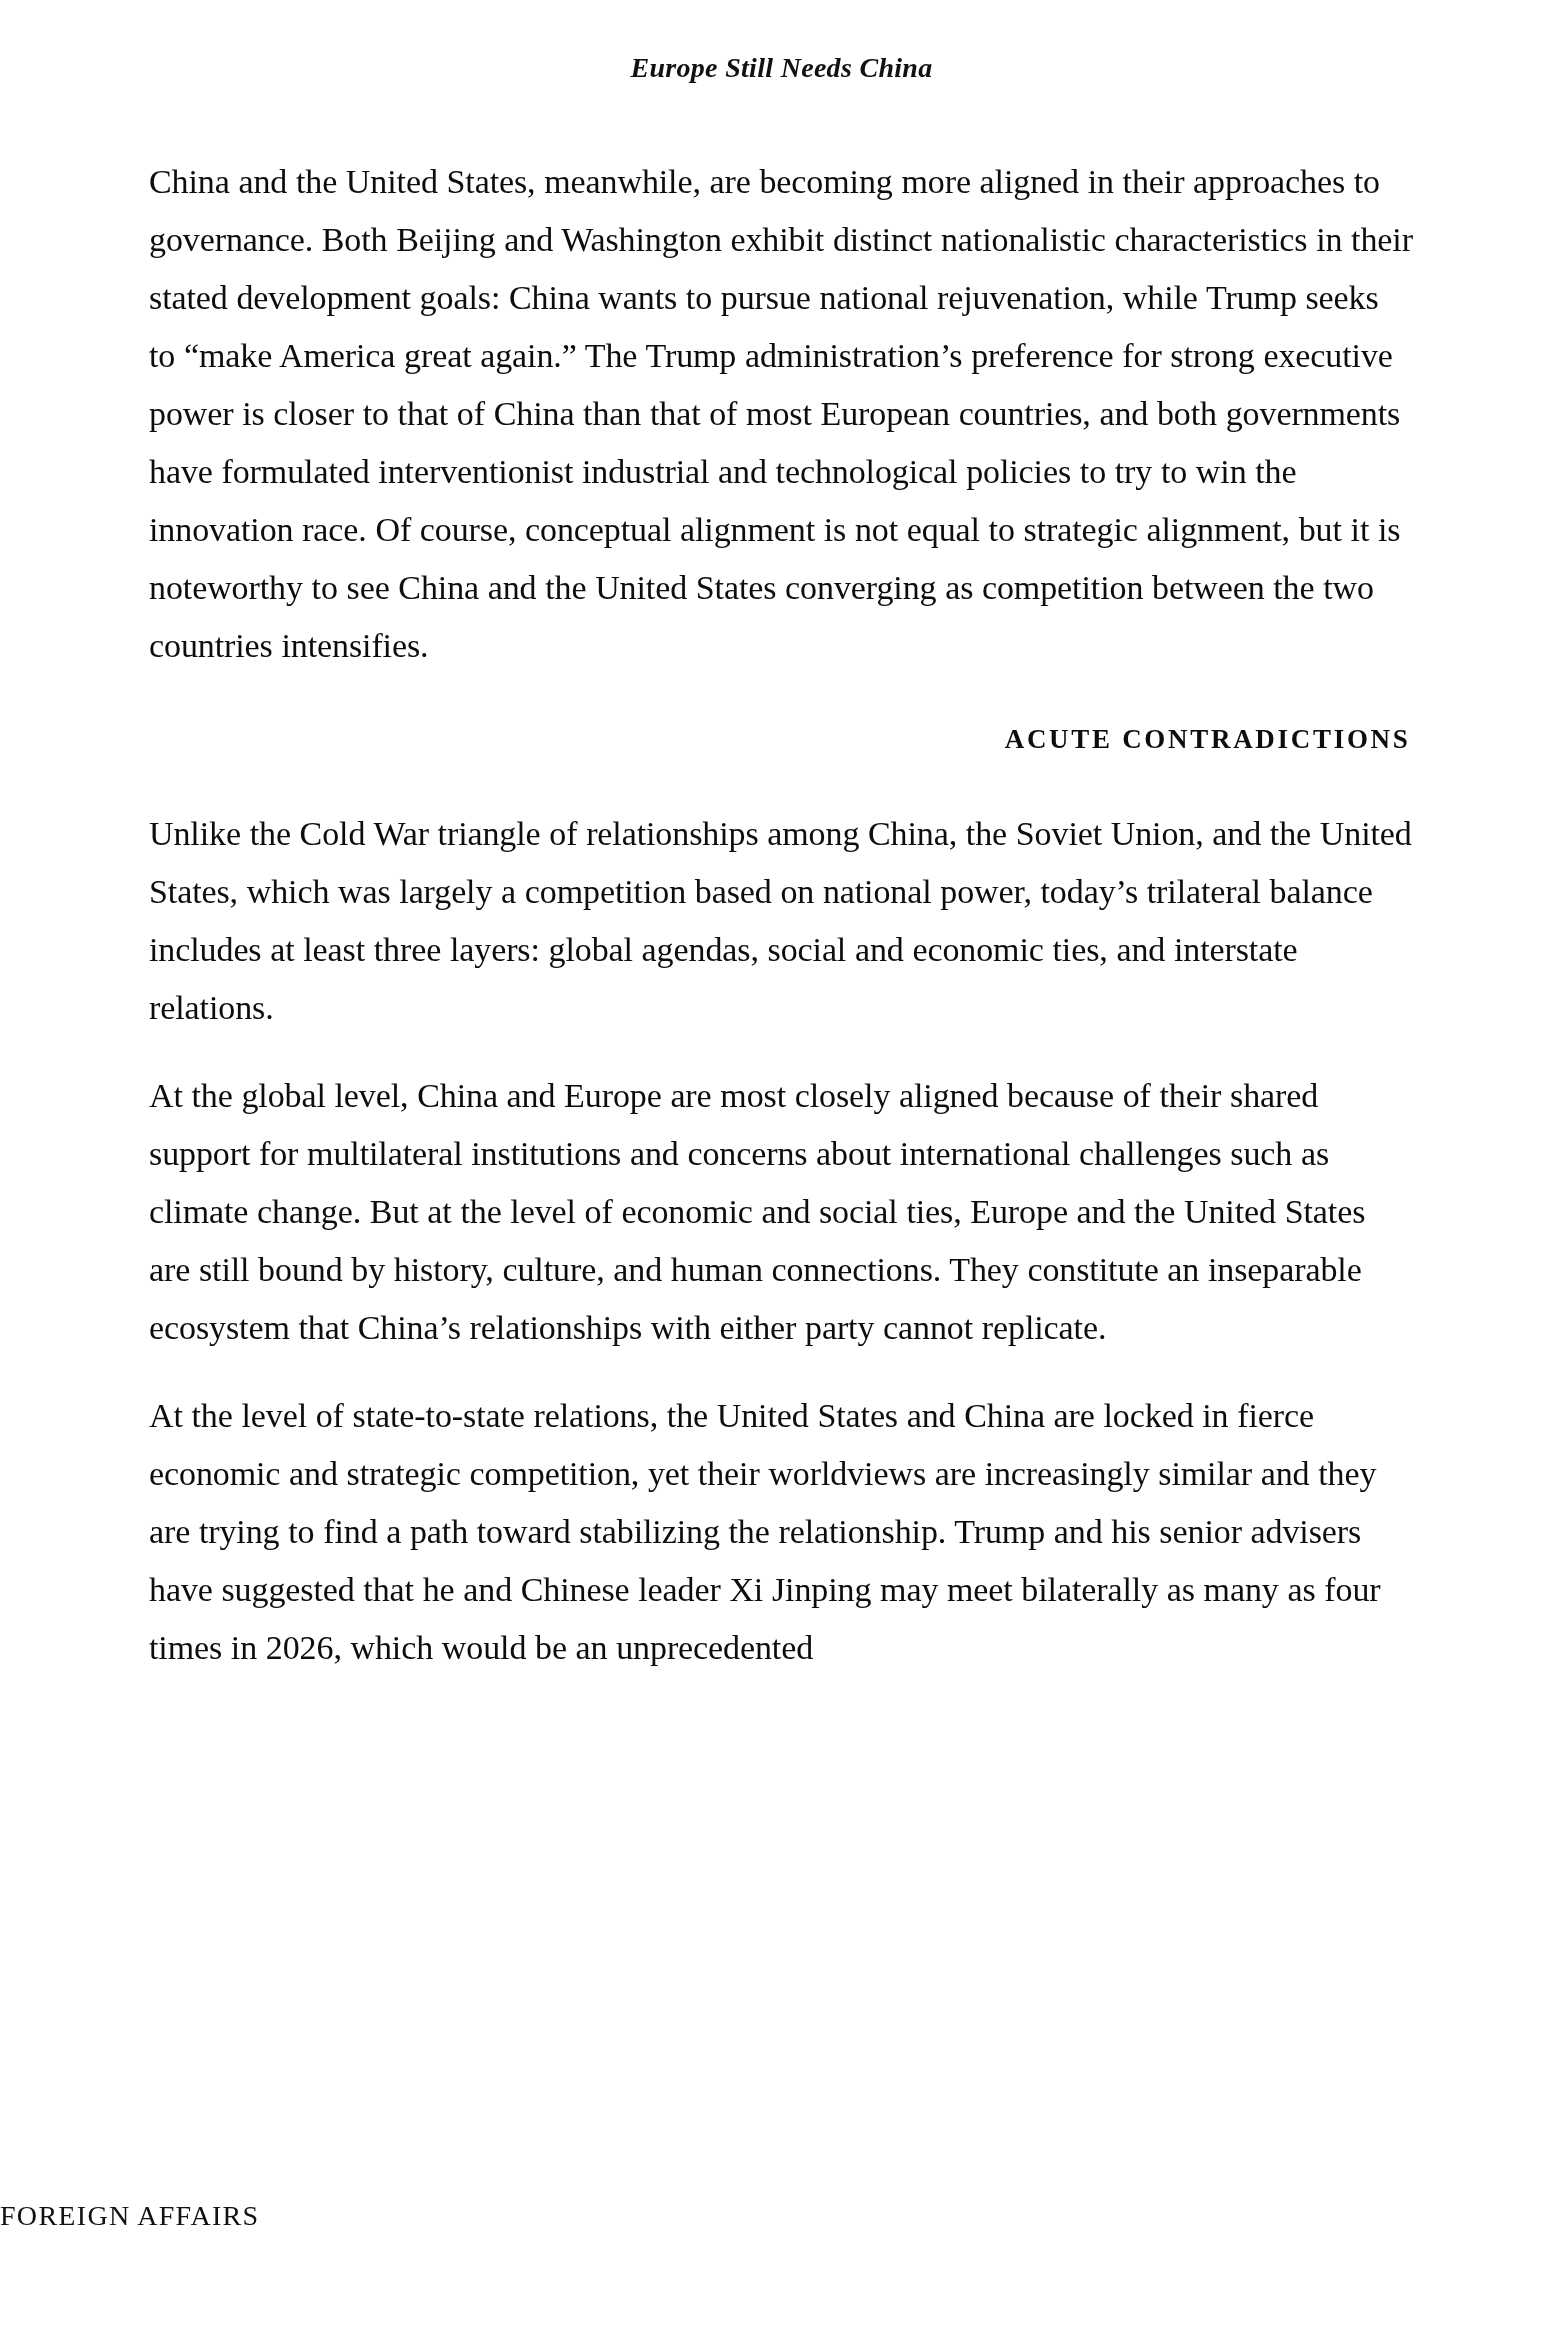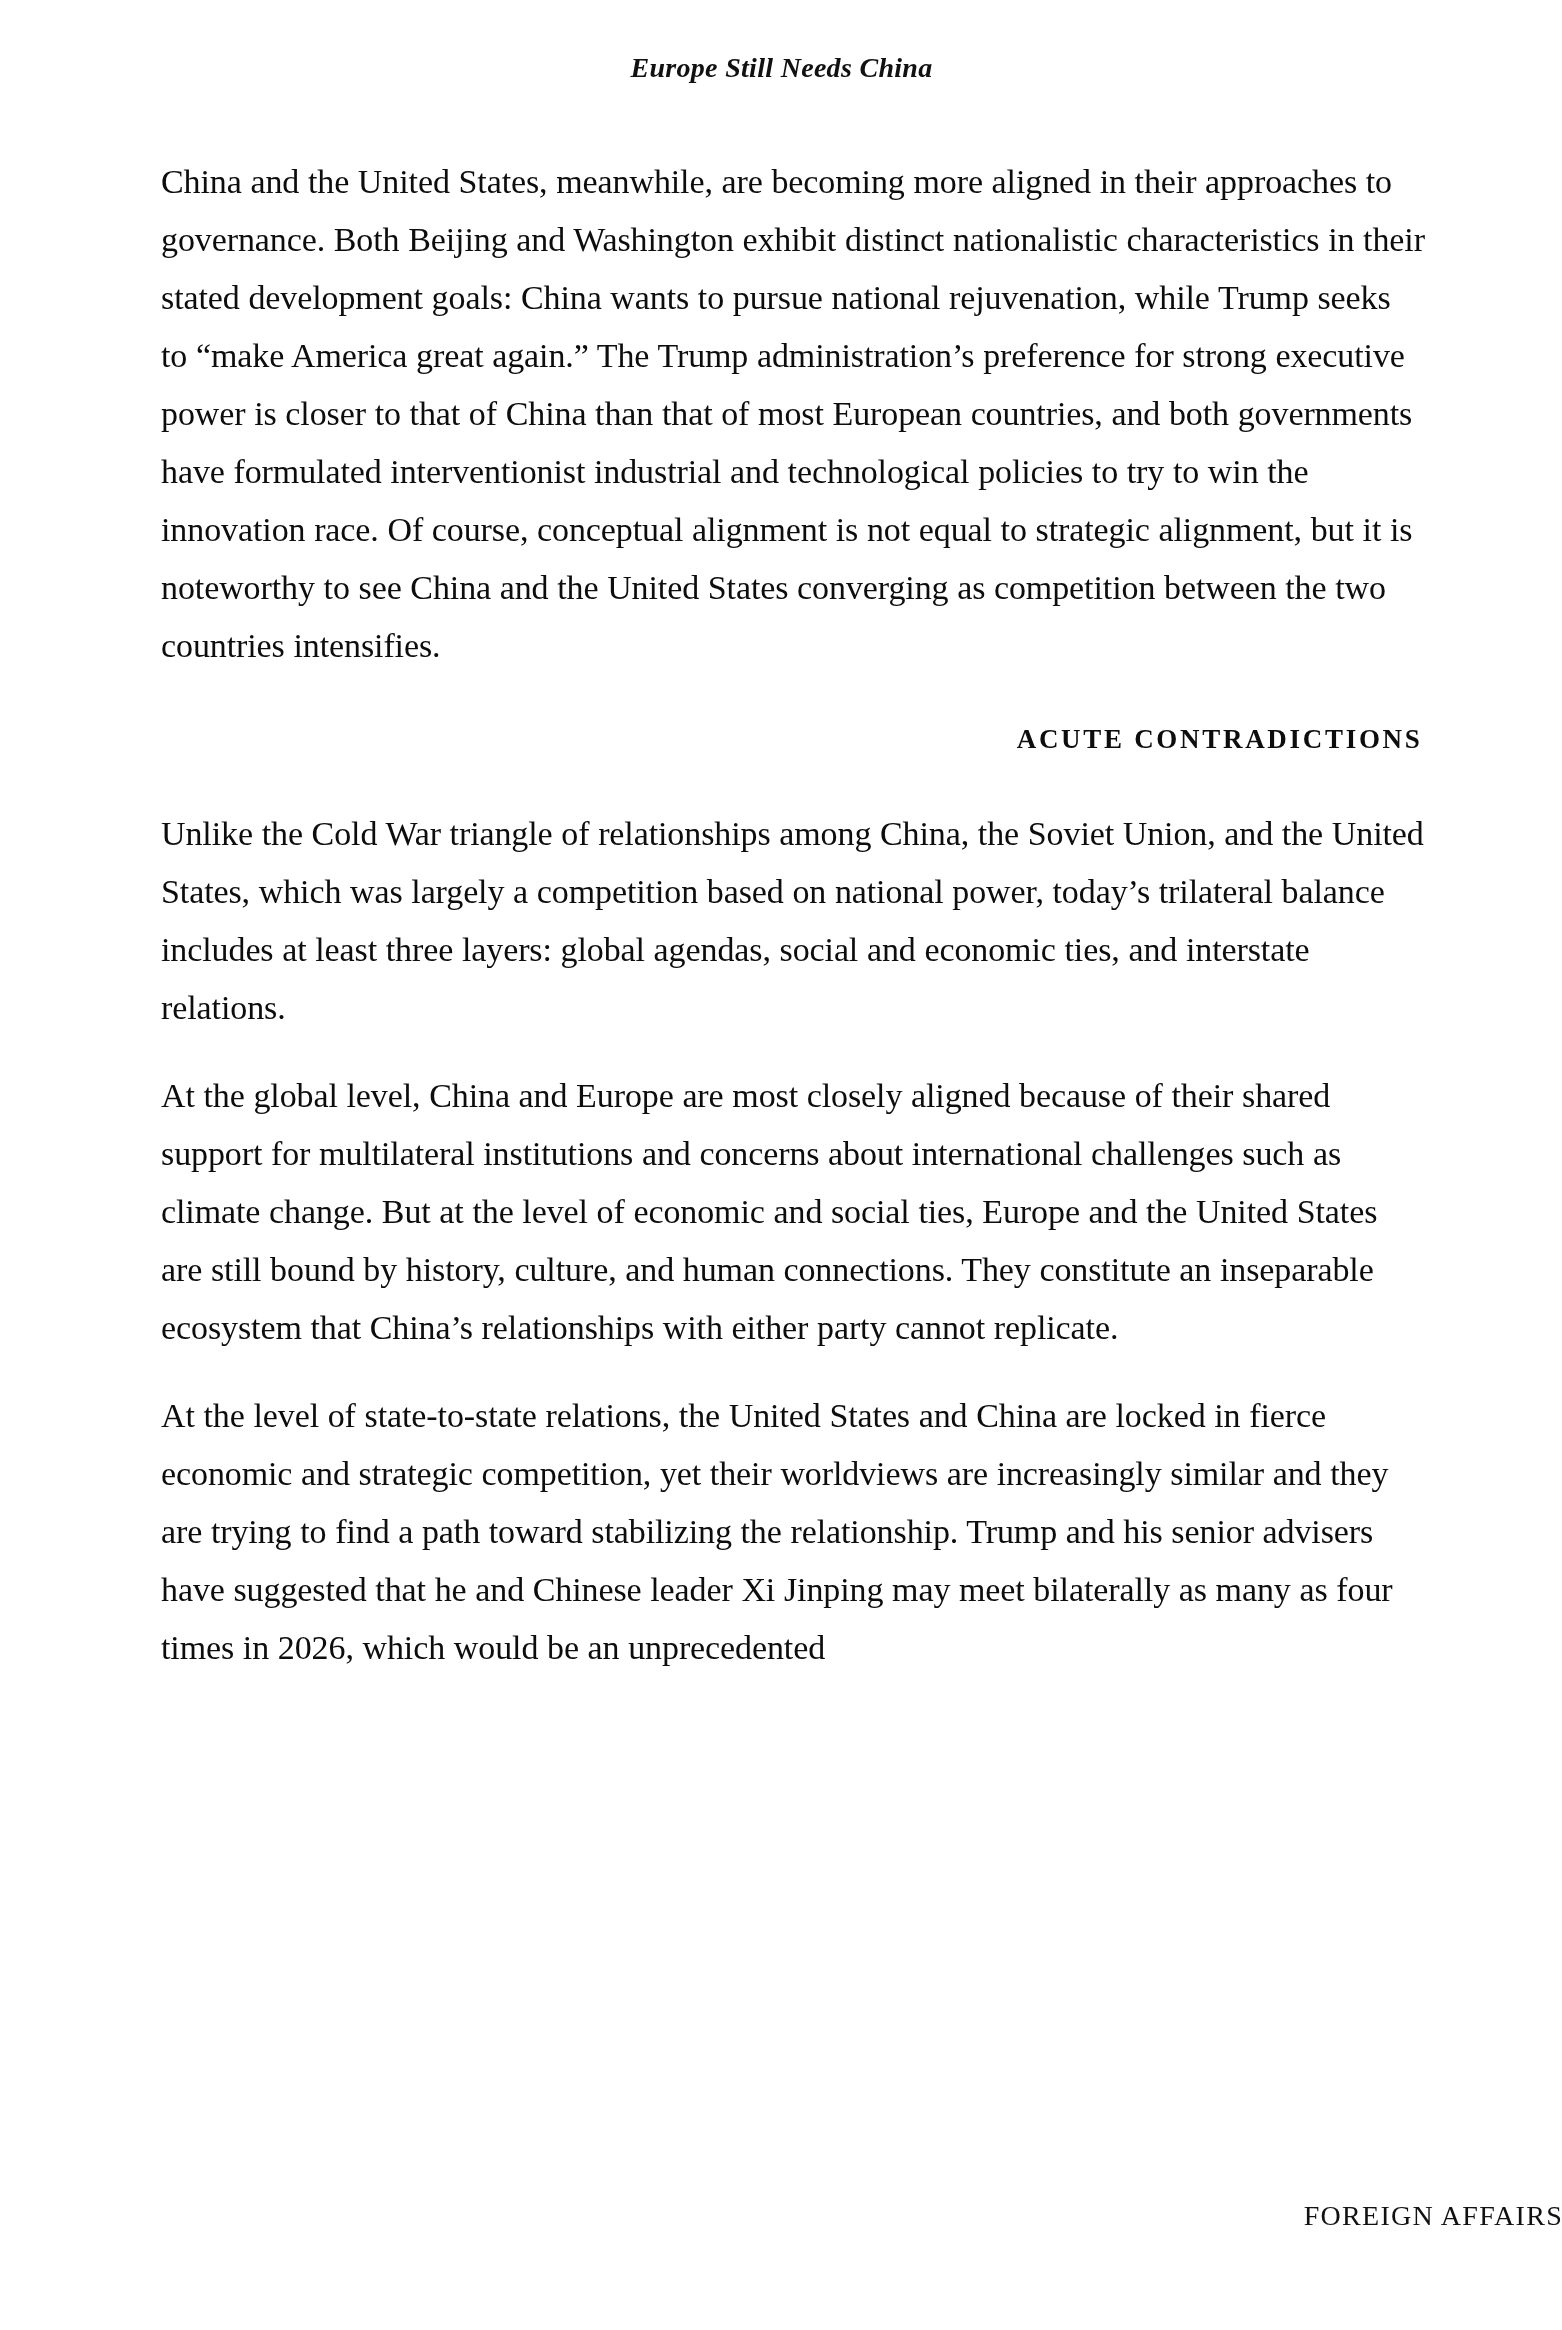--- a/index.html
+++ b/index.html
@@ -30,21 +30,21 @@
     font-weight: 600;
     font-size: 28px;
     letter-spacing: 0.3px;
     color: #111111;
     line-height: 1.2;
   }
 
   
   .text-column {
     position: absolute;
-    left: 161px;
+    left: 149px;
     top: 153px;
     width: 1264px;
   }
 
   .body-paragraph {
     font-family: "Liberation Serif", "DejaVu Serif", serif;
     font-size: 34px;
     line-height: 58px;
     color: #0d0d0d;
     text-align: left;
@@ -70,21 +70,21 @@
     margin: 35px 0 37px 0;
     padding-right: 2.5px;
   }
 
   
   .footer-mark {
     position: absolute;
     bottom: 97px;
     left: 0;
     width: 1563px;
-    text-align: right;
+    text-align: left;
     font-family: "Liberation Serif", "DejaVu Serif", serif;
     font-size: 28px;
     letter-spacing: 1.3px;
     color: #111111;
     line-height: 1.2;
   }
 </style>
 </head>
 <body>
 

